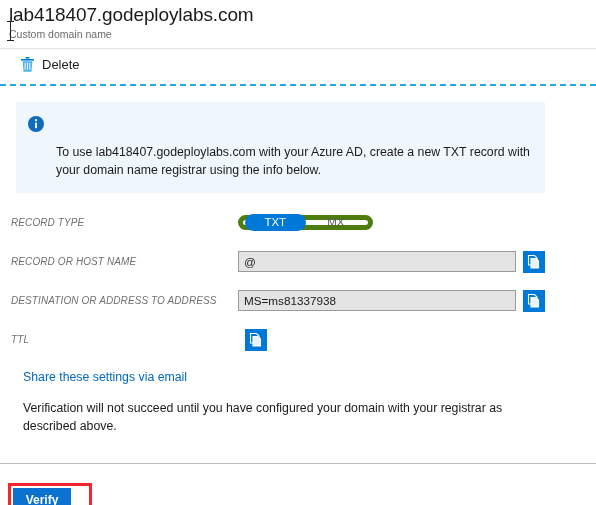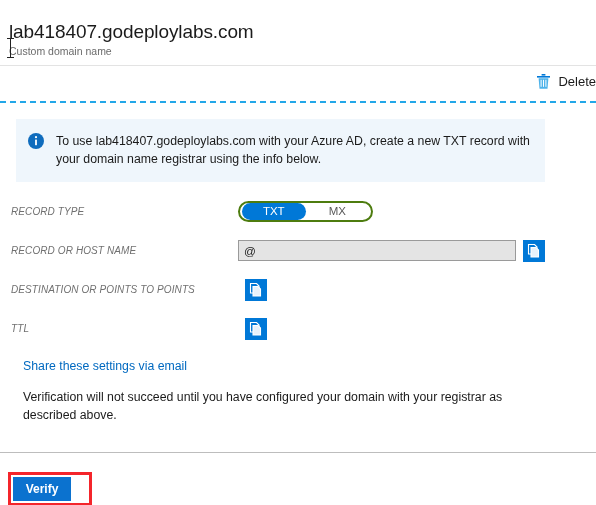--- a/index.html
+++ b/index.html
@@ -11,21 +11,21 @@
     height: 505px;
     background: #ffffff;
     font-family: "Liberation Sans", sans-serif;
     color: #1b1b1b;
     overflow: hidden;
     position: relative;
   }
 
   
   .header {
-    padding: 20px 0 0 9px;
+    padding: 3px 0 0 9px;
   }
   .page-title {
     font-size: 19px;
     font-weight: 400;
     color: #1b1b1b;
     line-height: 23px;
     letter-spacing: -0.1px;
     white-space: nowrap;
   }
   .page-subtitle {
@@ -69,21 +69,20 @@
     border-top: 1px solid #e3e3e3;
     margin-top: 7px;
   }
 
   
   .commandbar {
     height: 30px;
     display: flex;
     align-items: center;
     padding-left: 21px;
-    justify-content: flex-end;
   }
   .cmd-btn {
     display: flex;
     align-items: center;
     gap: 8px;
     font-size: 13px;
     color: #1b1b1b;
     cursor: default;
   }
   .trash-icon { width: 13px; height: 15px; display: block; }
@@ -101,20 +100,21 @@
     background: #eff6fc;
     display: flex;
     gap: 12px;
     padding: 13px 14px 14px 12px;
   }
   .info-icon { width: 16px; height: 16px; flex: 0 0 16px; margin-top: 1px; }
   .banner-text {
     font-size: 12.3px;
     line-height: 18px;
     color: #1b1b1b;
+    margin-top: 28px;
   }
 
   
   .form { margin-top: 18px; }
   .form-row {
     display: flex;
     align-items: center;
     height: 23px;
     margin-bottom: 16px;
     padding-left: 11px;
@@ -125,23 +125,23 @@
     font-size: 10px;
     color: #707070;
     letter-spacing: 0.1px;
     white-space: nowrap;
     font-style: italic;
   }
 
   
   .toggle {
     width: 135px;
-    height: 21px;
+    height: 15px;
     box-sizing: border-box;
-    border: 2px solid #4d7c0f;
+    border: 5px solid #4d7c0f;
     border-radius: 11px;
     background: #ffffff;
     display: flex;
     align-items: center;
     padding: 2px;
   }
   .toggle-opt {
     flex: 1;
     text-align: center;
     font-size: 11.5px;
@@ -293,21 +293,22 @@
       <span>
         <svg class="copy-icon" viewBox="0 0 14 14" xmlns="http://www.w3.org/2000/svg">
           <path d="M1.5 0.5 h6 l2.5 2.5 v7 h-8.5 z" fill="none" stroke="#ffffff" stroke-width="1.1"></path>
           <path d="M4 3.5 h5 l2.5 2.5 v7 h-7.5 z" fill="#e8f2fb" stroke="#ffffff" stroke-width="1.1"></path>
         </svg>
       </span>
     </button>
   </div>
 
   <div class="form-row">
-    <div class="form-label">DESTINATION OR POINTS TO POINTS</div>
+    <div class="form-label">DESTINATION OR ADDRESS TO ADDRESS</div>
+    <input class="ro-input" type="text" readonly="" value="MS=ms81337938" style="">
     <button class="copy-btn">
       <span>
         <svg class="copy-icon" viewBox="0 0 14 14" xmlns="http://www.w3.org/2000/svg">
           <path d="M1.5 0.5 h6 l2.5 2.5 v7 h-8.5 z" fill="none" stroke="#ffffff" stroke-width="1.1"></path>
           <path d="M4 3.5 h5 l2.5 2.5 v7 h-7.5 z" fill="#e8f2fb" stroke="#ffffff" stroke-width="1.1"></path>
         </svg>
       </span>
     </button>
   </div>
 

